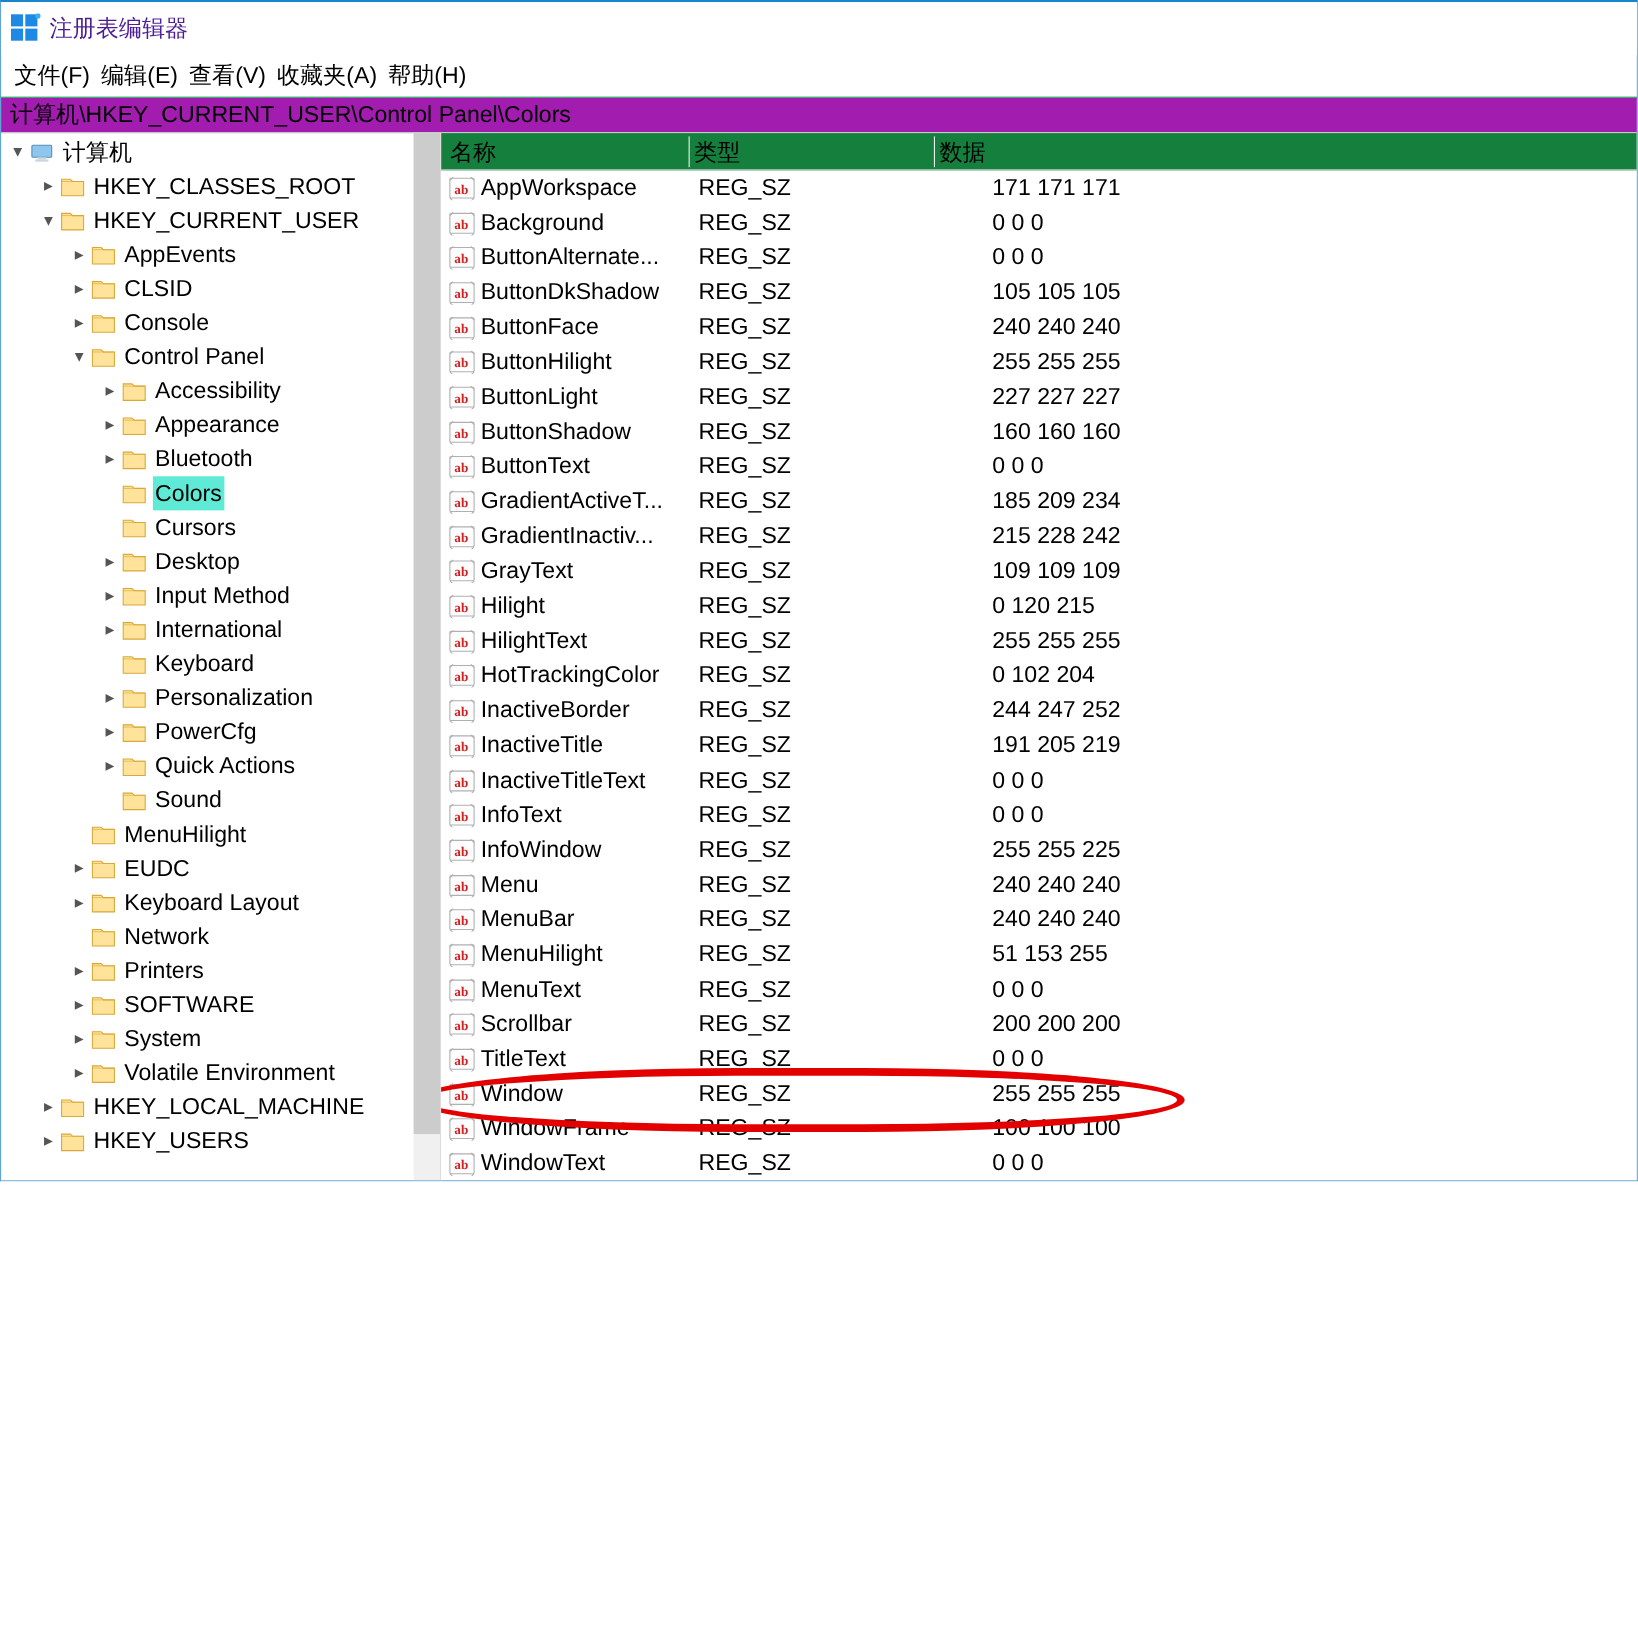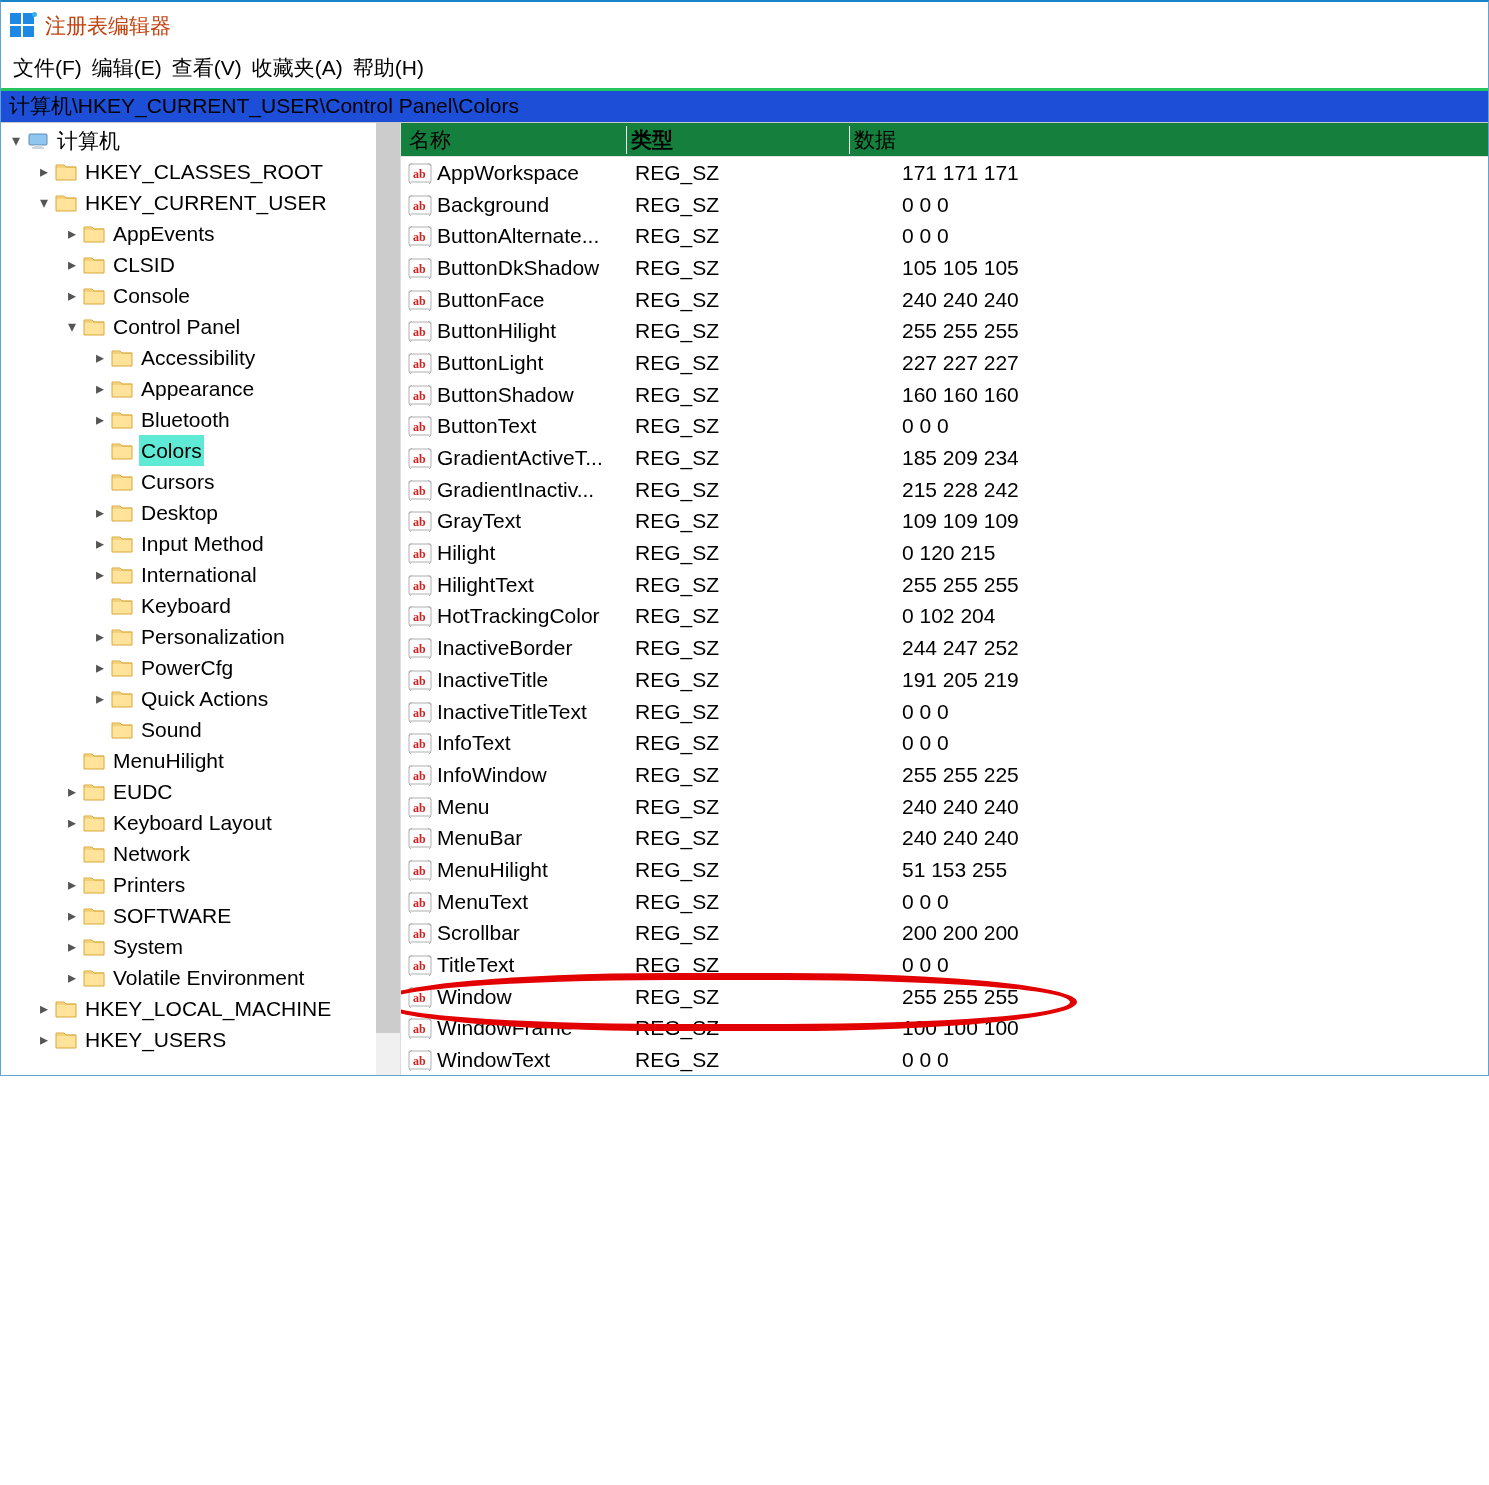--- a/index.html
+++ b/index.html
@@ -15,45 +15,45 @@
     border: 1px solid #5fa4d4;
     border-top: 2px solid #1a84c8;
   }
   
   .titlebar {
     display: flex;
     align-items: center;
     height: 48px;
     padding: 0 8px;
     background: #fff;
-    color: #c2410c;
+    color: #4c1d95;
     font-size: 21px;
   }
   .titlebar .app-icon {
     margin-right: 8px;
     display: inline-flex;
   }
   
   .menubar {
     display: flex;
     gap: 2px;
     padding: 2px 8px 4px 8px;
     font-size: 21px;
   }
   .menubar .menu-item {
     padding: 2px 4px;
     cursor: default;
   }
   
   .addressbar {
-    border-top: 3px solid #22c55e;
+    border-top: 1px solid #22c55e;
     border-bottom: 1px solid #c8c8c8;
     padding: 1px 8px 2px 8px;
     font-size: 21px;
-    background: #1d4ed8;
+    background: #a21caf;
   }
   
   .panes {
     display: flex;
     height: 952px;
     width: 100%;
   }
   .tree-pane {
     width: 400px;
     overflow: hidden;
@@ -116,21 +116,21 @@
   }
   .list-header {
     display: flex;
     height: 34px;
     align-items: center;
     font-size: 21px;
     border-bottom: 1px solid #e3e3e3;
     background: #15803d;
   }
   .col-n { width: 226px; padding-left: 8px; border-right: 1px solid #eee; }
-  .col-t { width: 223px; padding-left: 4px; border-right: 1px solid #eee; font-weight: bold; }
+  .col-t { width: 223px; padding-left: 4px; border-right: 1px solid #eee; }
   .col-d { flex: 1; padding-left: 4px; }
   .list-body {
     font-size: 21px;
   }
   .list-row {
     display: flex;
     align-items: center;
     height: 31.7px;
     padding-left: 6px;
   }

